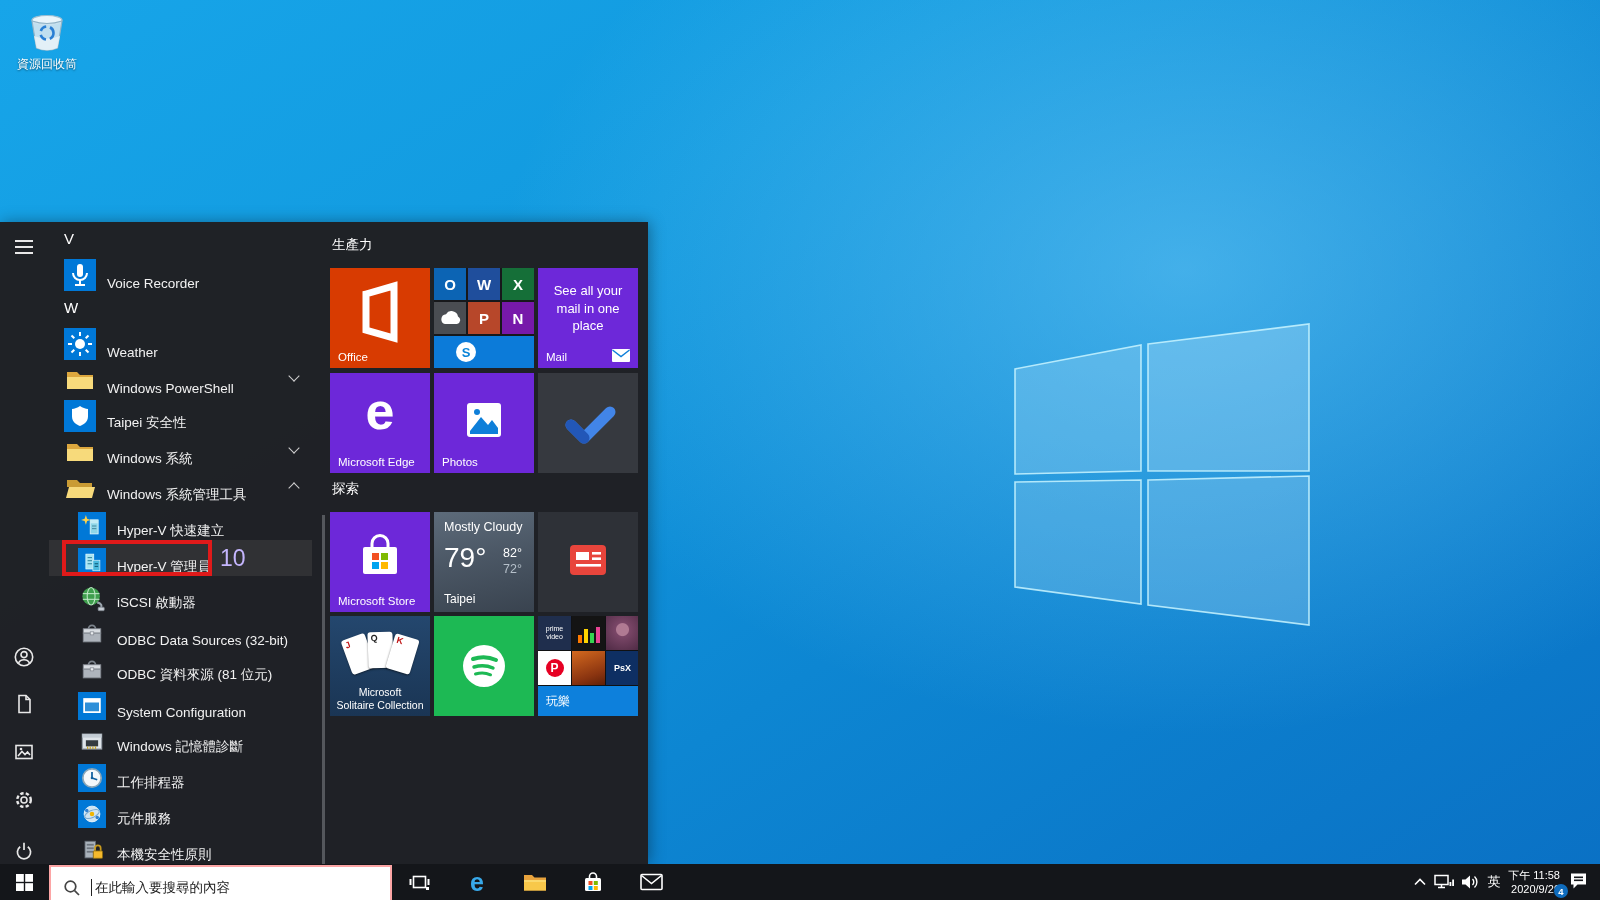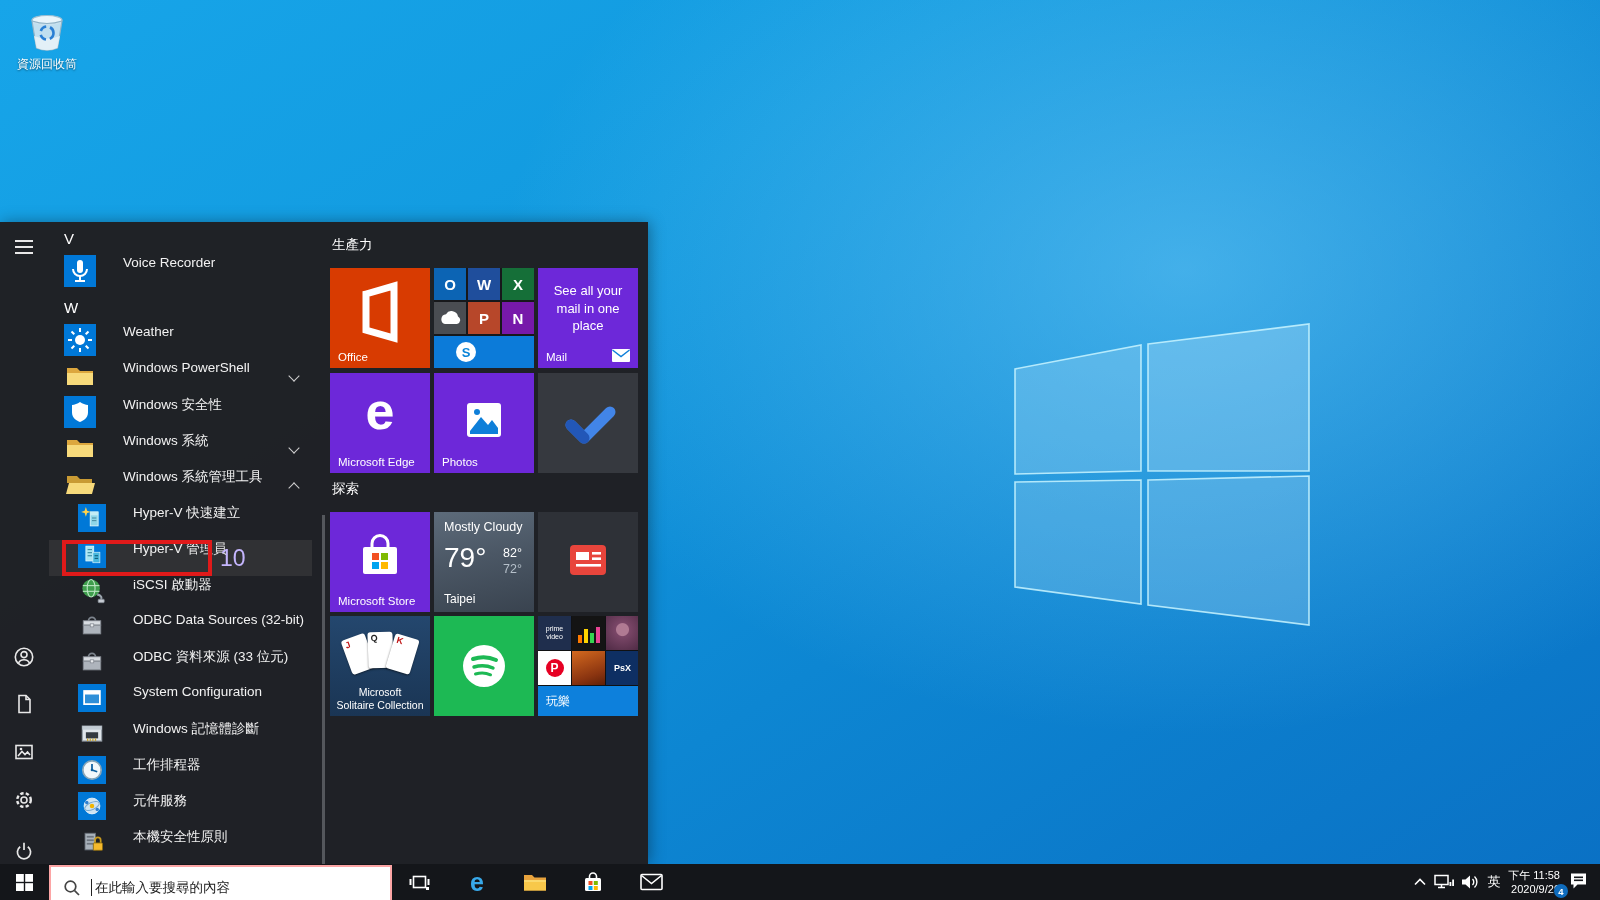--- a/index.html
+++ b/index.html
@@ -20,21 +20,21 @@
   .recycle .lbl { margin-top:2px; color:#fff; font-size:12px; text-shadow:0 1px 2px rgba(0,0,0,.55); }
 
   
   .startmenu { position:absolute; left:0; top:222px; width:648px; height:642px;
     background:rgba(31,32,35,.985); box-shadow:2px 0 14px rgba(0,0,0,.35); }
   .rail { position:absolute; left:0; top:0; width:48px; height:100%; }
   .rail .ric { position:absolute; left:13px; width:22px; height:22px; cursor:pointer; }
 
   .applist { position:absolute; left:48px; top:0; width:264px; height:100%; }
   .app-header { position:absolute; left:16px; height:33px; line-height:33px; color:#fff; font-size:15px; width:40px; }
-  .app-row { position:absolute; left:0; width:264px; height:36px; display:flex; align-items:flex-start; color:#f2f2f2; font-size:13.5px; cursor:pointer;gap:16px; }
+  .app-row { position:absolute; left:0; width:264px; height:36px; display:flex; align-items:flex-end; color:#f2f2f2; font-size:13.5px; cursor:pointer; }
   .app-row .aicon { width:32px; height:32px; flex:0 0 32px; margin-left:16px; margin-right:11px; }
   .app-row.indent .aicon { width:28px; height:28px; flex:0 0 28px; margin-left:30px; margin-right:11px; }
   .aicon.bluebg { background:#0078d7; }
   .app-row .chev { position:absolute; right:14px; top:14px; width:8px; height:8px; border-right:1.6px solid #cfcfcf; border-bottom:1.6px solid #cfcfcf; }
   .chev.down { transform:rotate(45deg); top:12px; }
   .chev.up { transform:rotate(225deg); top:16px; }
   .row-hl { position:absolute; left:1px; width:263px; top:540px; height:36px; background:#303134; }
   .list-scrollbar { position:absolute; left:322px; top:293px; width:3px; height:380px; background:#54575c; }
 
   .red-box { position:absolute; left:62px; top:540px; width:150px; height:36px; border:4px solid #e01a1a; z-index:5; pointer-events:none; }
@@ -226,21 +226,21 @@
         <span>Windows PowerShell</span>
         <span class="chev down"></span>
       </div>
 
       <div class="app-row" style="top:174px">
         <span class="aicon bluebg">
             <svg viewBox="0 0 32 32" width="100%" height="100%">
               <path d="M16,6 c2.5,1.8 5.5,2.8 8,3 v7.5 c0,5.5 -5,8.5 -8,9.5 c-3,-1 -8,-4 -8,-9.5 V9 c2.5,-0.2 5.5,-1.2 8,-3 z" fill="#fff"></path>
             </svg>
           </span>
-        <span>Windows 安全性</span>
+        <span>Taipei 安全性</span>
       </div>
 
       <div class="app-row" style="top:210px">
         <span class="aicon">
             <svg viewBox="0 0 32 32" width="100%" height="100%">
               <path d="M3,8 h10 l3,3 h13 v14 h-26 z" fill="#dca73e"></path>
               <rect x="3" y="13" width="26" height="12" fill="#f7da7b"></rect>
             </svg>
           </span>
         <span>Windows 系統</span>
@@ -314,21 +314,21 @@
 
       <div class="app-row indent" style="top:426px">
         <span class="aicon">
             <svg viewBox="0 0 32 32" width="100%" height="100%">
               <path d="M12,10 a4,4 0 0 1 8,0" stroke="#7c838c" stroke-width="2" fill="none"></path>
               <rect x="6" y="10" width="20" height="5" fill="#d8dce1" stroke="#80868e"></rect>
               <rect x="6" y="15" width="20" height="10" fill="#aeb4bc" stroke="#80868e"></rect>
               <rect x="14" y="13.5" width="4" height="3.5" fill="#e8ebee" stroke="#80868e" stroke-width=".8"></rect>
             </svg>
           </span>
-        <span>ODBC 資料來源 (33 位元)</span>
+        <span>ODBC 資料來源 (81 位元)</span>
       </div>
 
       <div class="app-row indent" style="top:462px">
         <span class="aicon bluebg">
             <svg viewBox="0 0 32 32" width="100%" height="100%">
               <rect x="7" y="8" width="18" height="15" fill="#2f8fd8" stroke="#fff" stroke-width="2"></rect>
               <rect x="7" y="8" width="18" height="4" fill="#fff"></rect>
             </svg>
           </span>
         <span>System Configuration</span>

